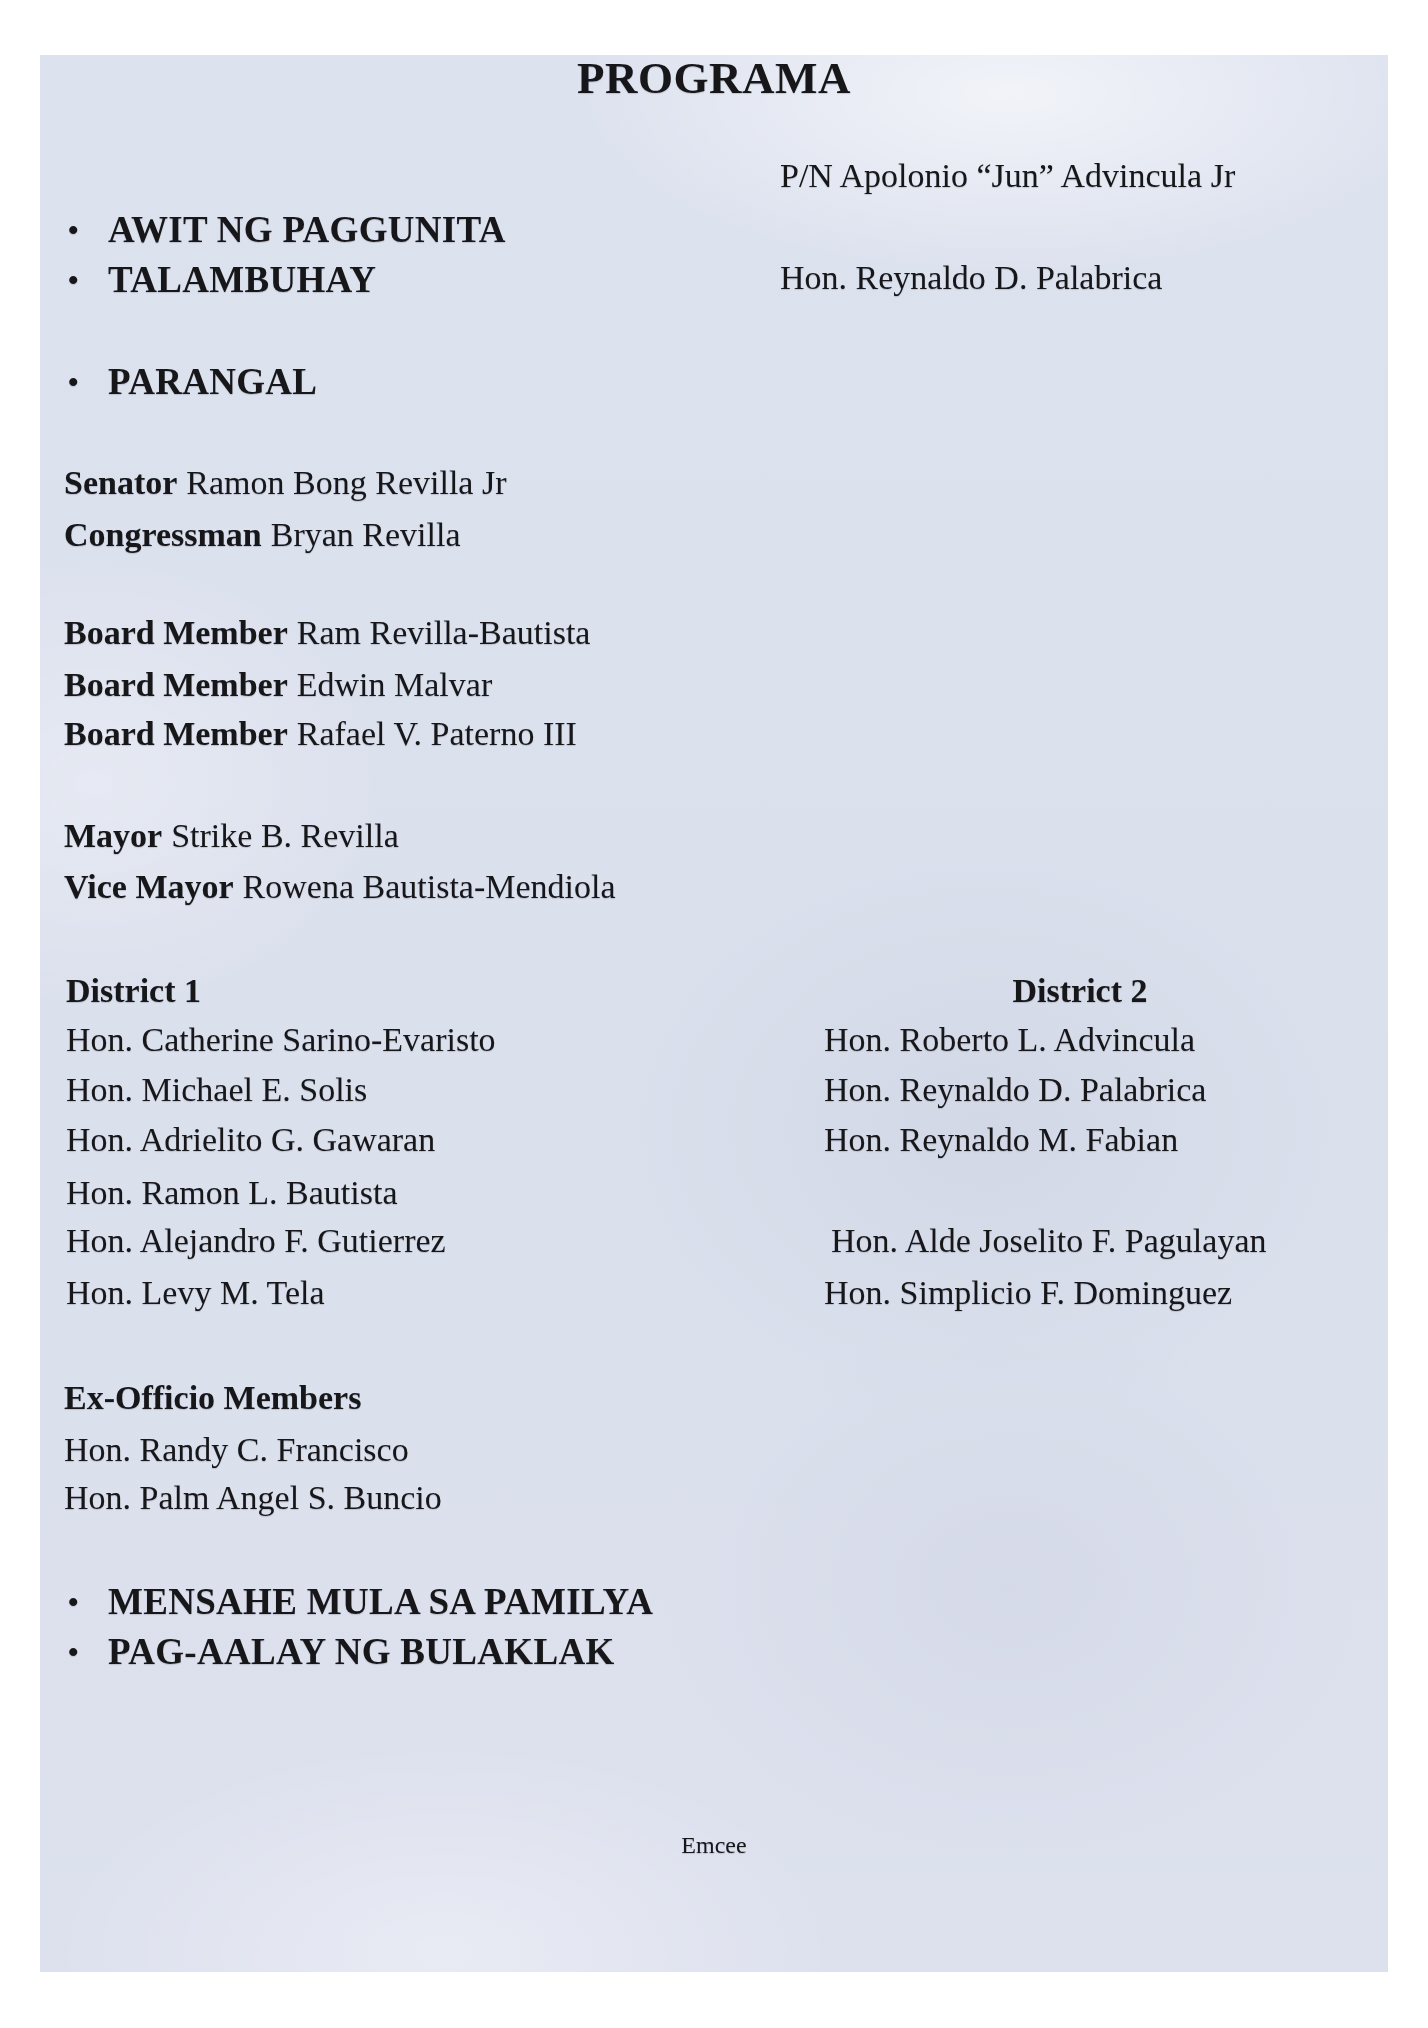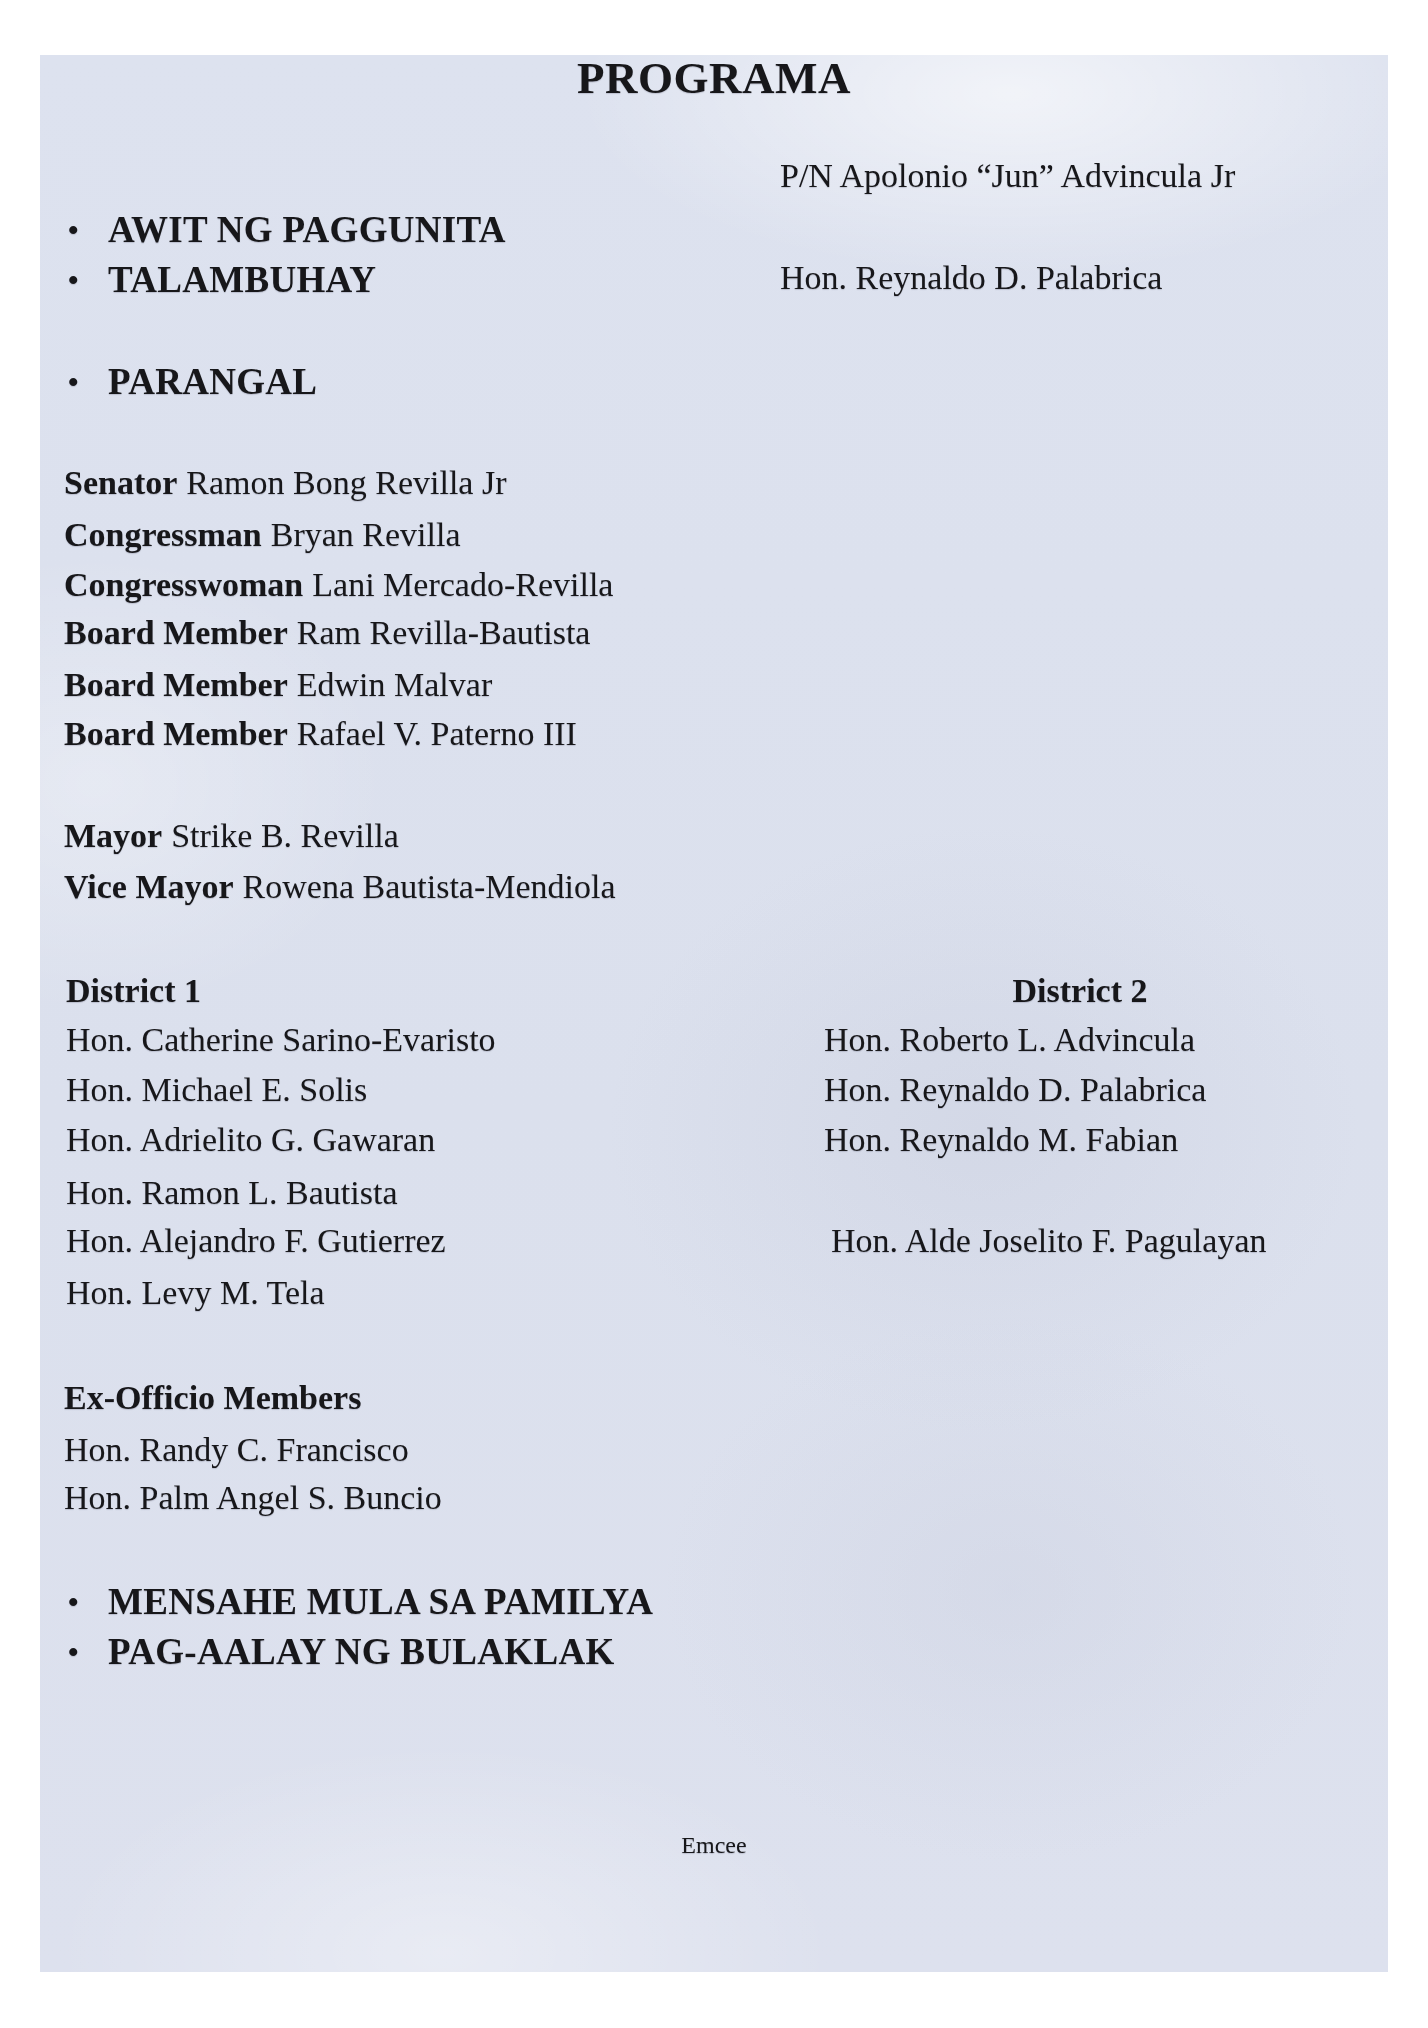--- a/index.html
+++ b/index.html
@@ -81,41 +81,41 @@
 
     <div class="line bullet-item" style="top:153px; left:28px"><span class="bullet">•</span><span>AWIT NG PAGGUNITA</span></div>
 
     <div class="line bullet-item" style="top:203px; left:28px"><span class="bullet">•</span><span>TALAMBUHAY</span></div>
     <div class="line" style="top:203px; left:740px">Hon. Reynaldo D. Palabrica</div>
 
     <div class="line bullet-item" style="top:305px; left:28px"><span class="bullet">•</span><span>PARANGAL</span></div>
 
     <div class="line" style="top:408px; left:24px"><span class="role">Senator</span><span>Ramon Bong Revilla Jr</span></div>
     <div class="line" style="top:460px; left:24px"><span class="role">Congressman</span><span>Bryan Revilla</span></div>
-    <div class="line" style="top:510px; left:24px"><span class="role">Congresswoman</span><span>Lani Mercado-Revilla</span></div>
     <div class="line" style="top:558px; left:24px"><span class="role">Board Member</span><span>Ram Revilla-Bautista</span></div>
     <div class="line" style="top:610px; left:24px"><span class="role">Board Member</span><span>Edwin Malvar</span></div>
     <div class="line" style="top:659px; left:24px"><span class="role">Board Member</span><span>Rafael V. Paterno III</span></div>
 
     <div class="line" style="top:761px; left:24px"><span class="role">Mayor</span><span>Strike B. Revilla</span></div>
     <div class="line" style="top:812px; left:24px"><span class="role">Vice Mayor</span><span>Rowena Bautista-Mendiola</span></div>
 
     <div class="line heading" style="top:916px; left:26px">District 1</div>
     <div class="line" style="top:965px; left:26px">Hon. Catherine Sarino-Evaristo</div>
     <div class="line" style="top:1015px; left:26px">Hon. Michael E. Solis</div>
     <div class="line" style="top:1065px; left:26px">Hon. Adrielito G. Gawaran</div>
     <div class="line" style="top:1118px; left:26px">Hon. Ramon L. Bautista</div>
     <div class="line" style="top:1166px; left:26px">Hon. Alejandro F. Gutierrez</div>
     <div class="line" style="top:1218px; left:26px">Hon. Levy M. Tela</div>
 
     <div class="line heading d2col" style="top:916px; width:512px; text-align:center;">District 2</div>
     <div class="line d2col" style="top:965px">Hon. Roberto L. Advincula</div>
     <div class="line d2col" style="top:1015px">Hon. Reynaldo D. Palabrica</div>
     <div class="line d2col" style="top:1065px">Hon. Reynaldo M. Fabian</div>
     <div class="line d2col" style="top:1166px; left:791px">Hon. Alde Joselito F. Pagulayan</div>
+    <div class="line d2col" style="top:1218px">Hon. Simplicio F. Dominguez</div>
 
     <div class="line heading" style="top:1323px; left:24px">Ex-Officio Members</div>
     <div class="line" style="top:1375px; left:24px">Hon. Randy C. Francisco</div>
     <div class="line" style="top:1423px; left:24px">Hon. Palm Angel S. Buncio</div>
 
     <div class="line bullet-item" style="top:1525px; left:28px"><span class="bullet">•</span><span>MENSAHE MULA SA PAMILYA</span></div>
     <div class="line bullet-item" style="top:1575px; left:28px"><span class="bullet">•</span><span>PAG-AALAY NG BULAKLAK</span></div>
 
     <div class="line emcee-role centered" style="top:1776px">Emcee</div>
 

